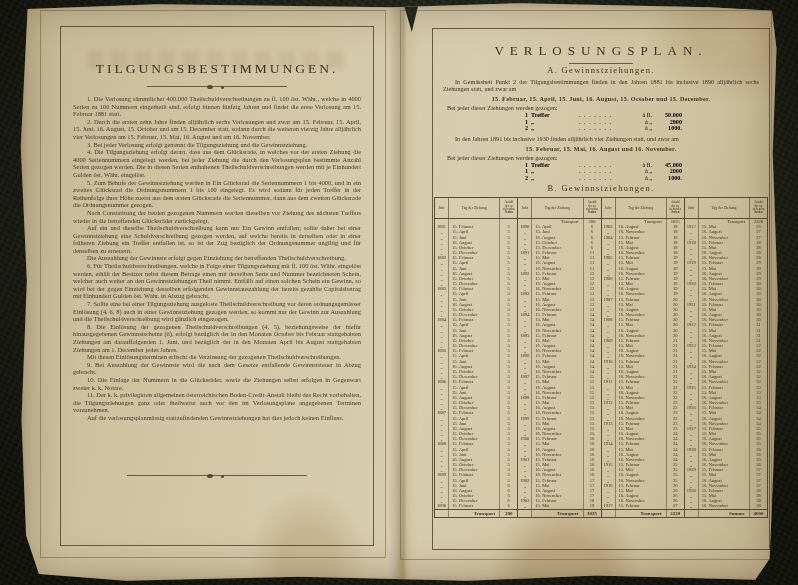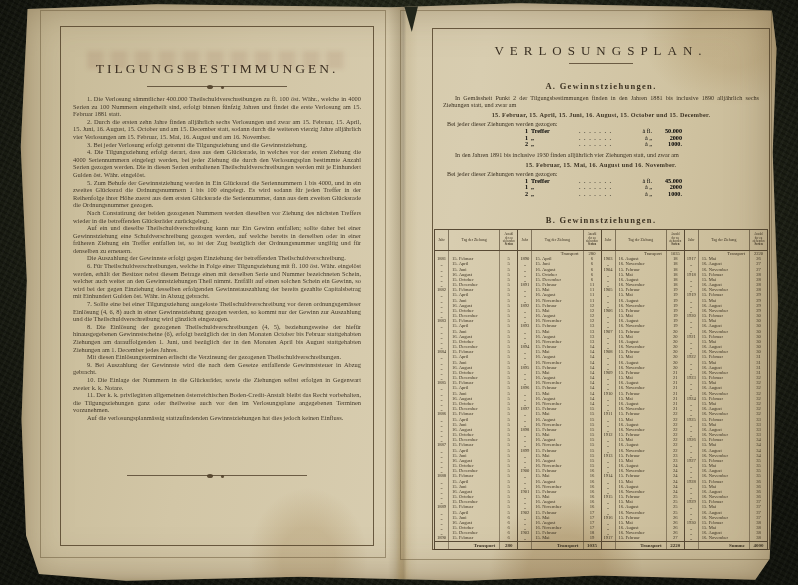--- a/index.html
+++ b/index.html
@@ -44,21 +44,21 @@
   .div-orn::after{content:"";position:absolute;left:14px;top:1px;width:3px;height:3px;
     background:rgba(80,64,42,.9);border-radius:50%;}
   .paras{height:372px;overflow:hidden;margin:8px 12px 0;text-align:justify;
     font-size:6.4px;line-height:7.6px;color:#42382a;}
   .paras p{margin:0;text-indent:14px;}
   .footer-div{width:180px;margin-top:8px;}
   
   h1.plan-title{margin:14px 0 0;text-align:center;font-size:13px;font-weight:normal;
     letter-spacing:6px;color:#3a3023;}
   .title-rule{width:64px;margin:4px auto 0;border-top:1px solid rgba(80,64,42,.8);}
-  h2.sec{margin:17px 0 0;text-align:center;font-size:8.5px;font-weight:bold;
+  h2.sec{margin:1px 0 0;text-align:center;font-size:8.5px;font-weight:normal;
     letter-spacing:1.3px;color:#3c3222;}
   .intro{margin:3px 10px 0;text-align:justify;text-indent:12px;font-size:6.2px;line-height:7.4px;}
   .bold-dates{margin:2px 0 0;text-align:center;font-size:6.2px;font-weight:bold;letter-spacing:.3px;}
   .lead{margin:2px 0 0 14px;font-size:6.2px;}
   .prizes{width:162px;margin:1px auto 0;}
   .prize-row{display:flex;font-size:6.2px;line-height:6.8px;}
   .pn{width:8px;text-align:right;font-weight:bold;}
   .plabel{width:28px;padding-left:3px;font-weight:bold;}
   .pdots{flex:1;text-align:center;letter-spacing:1px;overflow:hidden;white-space:nowrap;}
   .punit{width:20px;text-align:right;}

